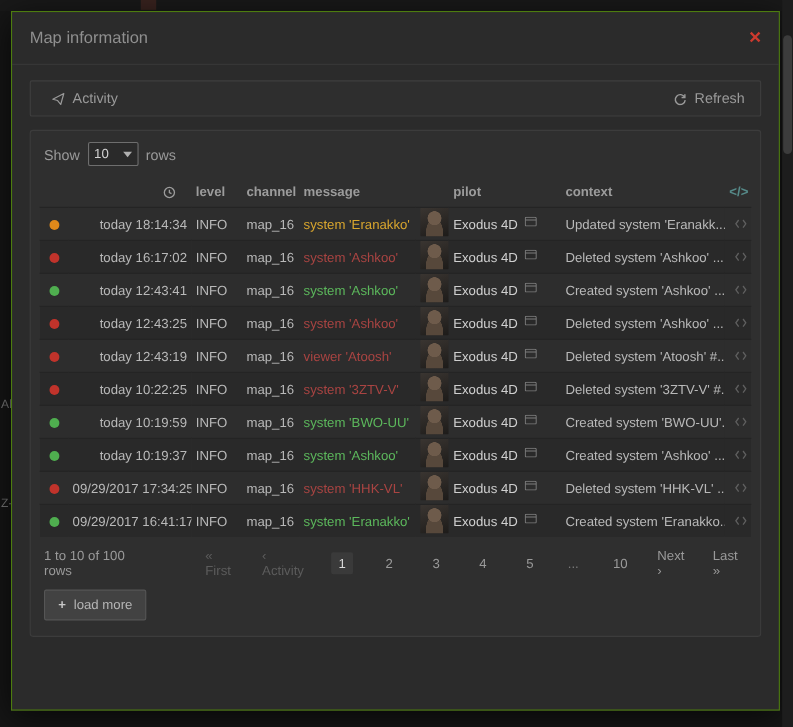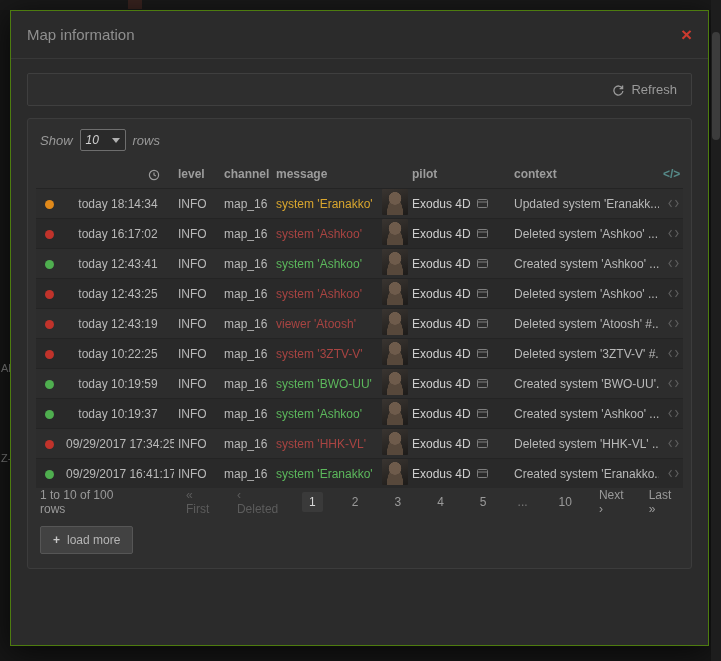--- a/index.html
+++ b/index.html
@@ -39,21 +39,21 @@
   .tab-icon svg { display:block; }
   .refresh { margin-left:auto; display:flex; align-items:center; gap:7px; color:#9a9a9a; font-size:13px;
              padding:0 8px; cursor:pointer; }
 
   
   .section-head { margin-top:15px; display:flex; align-items:center; gap:9px; color:#9f9f9f; font-size:14px; }
 
   
   .table-panel { margin-top:12px; border:1px solid #3c3c3c; background:#2f2f2f; border-radius:3px; padding:10px 8px 12px 8px; }
   .controls { display:flex; align-items:center; font-size:13px; color:#9a9a9a; padding:0 4px; }
-  .show-group { display:flex; align-items:center; gap:7px;font-style:italic; }
+  .show-group { display:flex; align-items:center; gap:7px; }
   .select-box { width:46px; height:22px; background:#2a2a2a; border:1px solid #6e6e6e; border-radius:2px;
                 display:flex; align-items:center; justify-content:space-between; padding:0 5px; color:#d2d2d2;
                 font-size:12px; cursor:pointer; }
   .select-arrow { width:0; height:0; border-left:4px solid transparent; border-right:4px solid transparent;
                   border-top:5px solid #b0b0b0; }
   .search-group { margin-left:auto; display:flex; align-items:center; gap:8px; }
   .search-input { width:152px; height:24px; background:#2b2b2b; border:1px solid #5f5f5f; border-radius:2px;
                   color:#ddd; font-size:12px; padding:0 6px; outline:none; }
 
   
@@ -61,34 +61,34 @@
   table.log th { color:#9c9c9c; font-weight:bold; text-align:left; padding:6px 4px 7px 4px; font-size:12px; cursor:pointer; }
   table.log th.th-time { text-align:right; padding-right:14px; }
   table.log th.th-code { color:#568a89; text-align:right; padding-right:6px; }
   table.log td { padding:0 4px; height:27px; vertical-align:middle; color:#b9b9b9; white-space:nowrap; overflow:hidden; }
   table.log tbody tr { border-top:1px solid #242424; }
   table.log tbody tr:nth-child(odd)  { background:#2d2d2d; }
   table.log tbody tr:nth-child(even) { background:#292929; }
   td.c-dot { text-align:center; }
   .dot { width:9px; height:9px; border-radius:50%; display:inline-block; vertical-align:middle; }
   .dot.updated { background:#e0891a; } .dot.deleted { background:#c0332b; } .dot.created { background:#4fae4f; }
-  td.c-time { color:#c6c6c6; text-align:center; padding-right:14px; }
+  td.c-time { color:#c6c6c6; text-align:right; padding-right:14px; }
   td.c-msg.updated { color:#d9a62e; } td.c-msg.deleted { color:#a94442; } td.c-msg.created { color:#5cb85c; }
   td.c-avatar { padding:0 1px; }
   .avatar { width:26px; height:26px; border-radius:1px;
             background:
               radial-gradient(circle at 50% 36%, #6e5b4b 0 29%, rgba(0,0,0,0) 31%),
               radial-gradient(ellipse at 50% 92%, #57483b 0 42%, rgba(0,0,0,0) 44%),
               linear-gradient(160deg,#3a3531,#1d1b19); }
-  td.c-pilot .pilot-wrap { display:flex; align-items:center; gap:6px; color:#cfcfcf; }
+  td.c-pilot .pilot-wrap { display:flex; align-items:flex-start; gap:6px; color:#cfcfcf; }
   td.c-context { color:#cdcdcd; }
   td.c-code { text-align:right; color:#5f5f5f; padding-right:4px; }
 
   
-  .pager-row { display:flex; align-items:flex-start; padding:0 4px; font-size:12px; color:#9a9a9a;gap:46px; }
+  .pager-row { display:flex; align-items:flex-start; margin-top:10px; padding:0 4px; font-size:12px; color:#9a9a9a;gap:46px; }
   .pager { margin-left:auto; display:flex; align-items:center; gap:20px; }
   .pager .nav { cursor:pointer; }
   .pager .nav.disabled { color:#5c5c5c; }
   .pages { display:flex; align-items:center; gap:22px; }
   .page { cursor:pointer; padding:3px 7px; }
   .page.active { background:#3a3a3a; border-radius:2px; color:#d8d8d8; }
   .page.ellipsis { color:#7a7a7a; cursor:default; padding:3px 2px; }
 
   .load-more { margin:10px 0 2px 4px; display:inline-flex; align-items:center; gap:7px; background:#424242;
                border:1px solid #565656; border-radius:2px; color:#b5b5b5; font-size:12px; padding:6px 12px; cursor:pointer; }
@@ -119,20 +119,28 @@
   <div class="modal">
 
     <div class="modal-header">
       <span class="modal-title">Map information</span>
       <span class="modal-close">×</span>
     </div>
 
     <div class="modal-body">
 
       <div class="tab-panel">
+        <div class="tab">
+          <span class="tab-icon">
+            <svg class="ic" width="12" height="12" viewBox="0 0 12 12">
+                <path d="M1 6.2 11 1 8.2 11 5.4 7.4 1 6.2Z" fill="none" stroke="#9a9a9a" stroke-width="1.1" stroke-linejoin="round"></path>
+              </svg>
+          </span>
+          <span>Activity</span>
+        </div>
         <div class="refresh">
           <span>
             <svg class="ic" width="12" height="12" viewBox="0 0 12 12" fill="none" stroke="#9a9a9a" stroke-width="1.3">
                 <path d="M10.6 1.6v3h-3"></path>
                 <path d="M10.4 4.4A4.5 4.5 0 1 0 10.9 7"></path>
               </svg>
           </span>
           <span>Refresh</span>
         </div>
       </div>
@@ -446,21 +454,21 @@
           </tr>
             </tbody>
         </table>
 
         
 
         <div class="pager-row">
           <span>1 to 10 of 100 rows</span>
           <div class="pager">
             <span class="nav disabled">« First</span>
-            <span class="nav disabled">‹ Deleted</span>
+            <span class="nav disabled">‹ Activity</span>
             <span class="pages">
                 <span class="page active">1</span>
                 <span class="page">2</span>
                 <span class="page">3</span>
                 <span class="page">4</span>
                 <span class="page">5</span>
                 <span class="page ellipsis">...</span>
                 <span class="page">10</span>
               </span>
             <span class="nav">Next ›</span>

